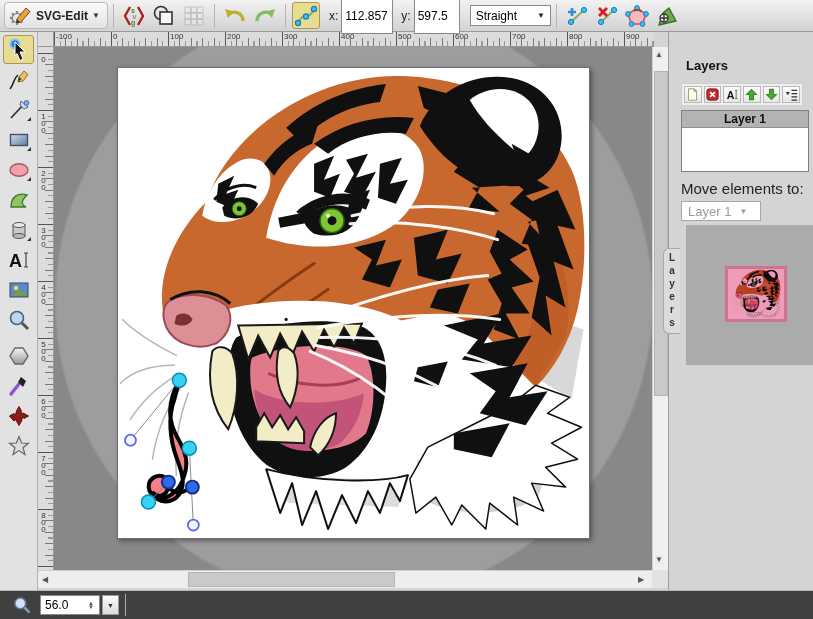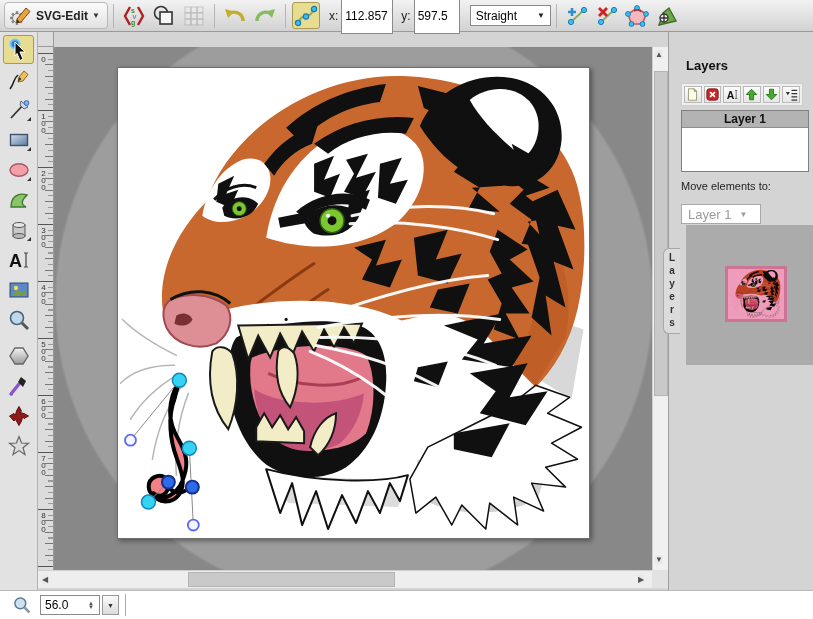--- a/index.html
+++ b/index.html
@@ -81,35 +81,35 @@
   
   #right-panel { position:absolute; left:668px; top:32px; width:145px; height:558px;
     background:#d4d4d4; border-left:1px solid #9d9d9d; z-index:10; }
   #layers-title { font-size:13px; font-weight:bold; color:#111; margin:26px 0 10px 17px; }
   #layer-buttons { display:flex; gap:2px; margin:0 0 4px 12px; background:#efefef; border:1px solid #cfcfcf; padding:2px; width:122px; }
   .lybtn { width:18px; height:17px; border:1px solid #b9b9b9; background:linear-gradient(#fdfdfd,#e6e6e6);
     display:flex; align-items:center; justify-content:center; }
   #layer-list { width:128px; margin-left:12px; border:1px solid #808080; background:#fff; height:62px; }
   #layer-list .hdr { background:#b3b3b3; border-bottom:1px solid #8e8e8e; text-align:center;
     font-size:12px; font-weight:bold; color:#111; padding:1px 0; }
-  #move-label { font-size:11px; color:#222; margin:8px 0 12px 12px; }
+  #move-label { font-size:15px; color:#222; margin:8px 0 4px 12px; }
   #move-select { display:flex; align-items:center; gap:8px; width:80px; height:20px; margin-left:12px;
     border:1px solid #a8a8a8; background:#fff; color:#9a9a9a; font-size:13px; padding:0 6px; }
   #thumb-panel { position:absolute; left:17px; top:193px; width:128px; height:140px; background:#ababab; }
   #layer-thumb { position:absolute; left:39px; top:41px; width:62px; height:56px;
     background:#ee9cba; border:3px solid #cc7396; }
   #layer-thumb svg { mix-blend-mode:multiply; }
   #side-tab { position:absolute; left:663px; top:248px; width:17px; height:86px; z-index:12;
     background:#dcdcdc; border:1px solid #a8a8a8; border-right:none; border-radius:6px 0 0 6px;
     display:flex; align-items:center; justify-content:center;
     font-size:10px; font-weight:bold; color:#333;
     writing-mode:vertical-lr; text-orientation:upright; letter-spacing:2px; }
 
   
-  #statusbar { position:absolute; left:0; top:590px; width:813px; height:29px; background:#ffffff;
+  #statusbar { position:absolute; left:0; top:590px; width:813px; height:29px; background:#404040;
     border-top:1px solid #b9b9b9; display:flex; align-items:center; z-index:25; }
   #zoom-input-wrap { display:flex; align-items:center; height:20px; border:1px solid #8a8a8a; background:#fff; margin-left:8px; }
   #zoom-input { width:44px; border:none; outline:none; font-size:12px; padding:1px 4px; font-family:"Liberation Sans",sans-serif; }
   #zoom-spinner { width:14px; display:flex; flex-direction:column; align-items:center; line-height:4px; color:#555; font-size:6px; padding-right:2px;}
   #zoom-dd { width:17px; height:20px; border:1px solid #9a9a9a; background:linear-gradient(#fbfbfb,#dcdcdc);
     margin-left:2px; display:flex; align-items:center; justify-content:center; font-size:7px; color:#333; }
   #status-sep { width:1px; height:22px; background:#aaa; margin-left:6px; }
 </style>
 </head>
 <body>
@@ -437,20 +437,33 @@
       </svg>
     </button>
     <button class="ltbtn">
       <svg width="24" height="24" viewBox="0 0 24 24">
         <path d="M12,2.5 L14.6,9 L21.5,9.3 L16,13.7 L18,20.5 L12,16.6 L6,20.5 L8,13.7 L2.5,9.3 L9.4,9 Z" fill="#dcdcdc" stroke="#666" stroke-width="1.2"></path>
       </svg>
     </button>
   </div>
 
   <div id="ruler-corner"></div>
+  <div id="h-ruler">
+      <span style="left: 2px;">-100</span>
+      <span style="left: 59px;">0</span>
+      <span style="left: 116px;">100</span>
+      <span style="left: 173px;">200</span>
+      <span style="left: 230px;">300</span>
+      <span style="left: 287px;">400</span>
+      <span style="left: 344px;">500</span>
+      <span style="left: 401px;">600</span>
+      <span style="left: 458px;">700</span>
+      <span style="left: 515px;">800</span>
+      <span style="left: 572px;">900</span>
+    </div>
   <div id="v-ruler">
       <span style="top: 8px;">0</span>
       <span style="top: 65px;">100</span>
       <span style="top: 122px;">200</span>
       <span style="top: 179px;">300</span>
       <span style="top: 236px;">400</span>
       <span style="top: 293px;">500</span>
       <span style="top: 350px;">600</span>
       <span style="top: 407px;">700</span>
       <span style="top: 464px;">800</span>

